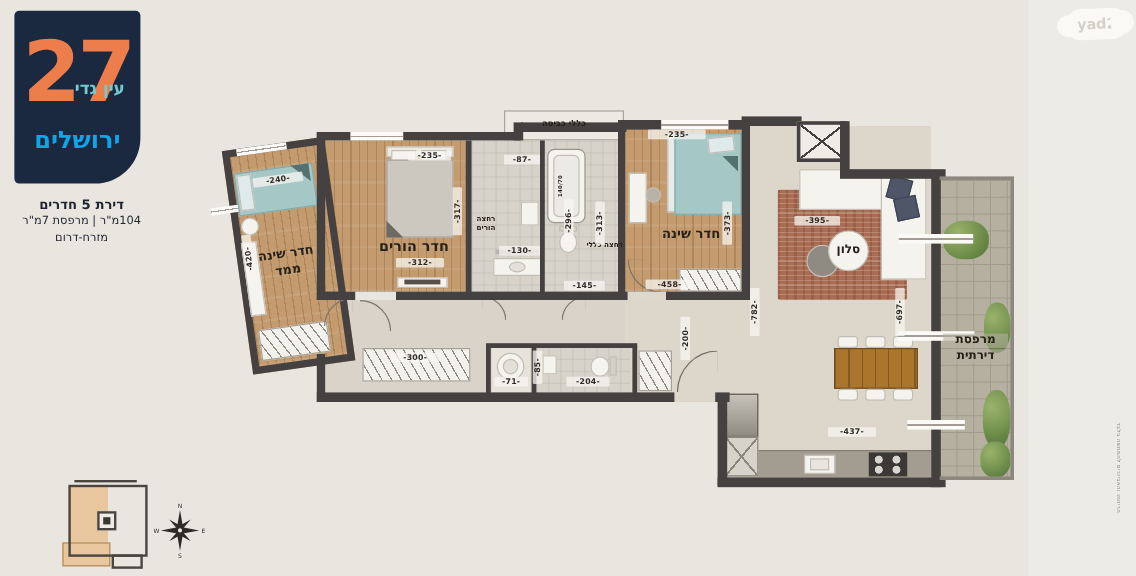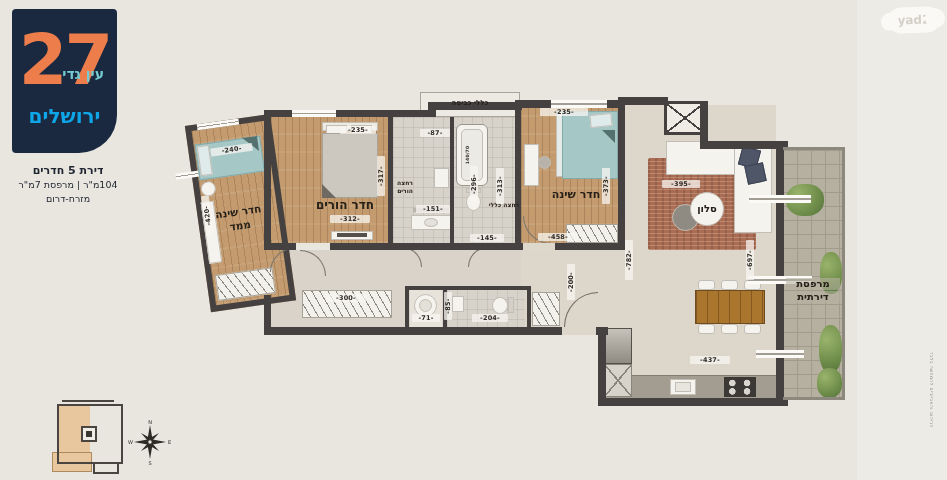--- a/index.html
+++ b/index.html
@@ -137,21 +137,21 @@
   <div class="dim" style="left:340px;top:126px;width:36px">-235-</div>
   <div class="dim" style="left:330px;top:215px;width:40px">-312-</div>
   <div class="dim v" style="left:361px;top:172px;width:40px">-317-</div>
 
   <div class="furn" style="left:434px;top:168px;width:15px;height:20px"></div>
   <div class="abs" style="left:413px;top:208px;width:36px;height:4px;background:#b9b5ac;z-index:4"></div>
   <div class="furn" style="left:411px;top:215px;width:40px;height:15px"></div>
   <div class="furn circle" style="left:424px;top:218px;width:14px;height:9px;background:#e4e1da"></div>
   <div class="room-label" style="left:390px;top:180px;width:30px;font-size:6px">רחצה</div>
   <div class="room-label" style="left:390px;top:188px;width:30px;font-size:6px">הורים</div>
-  <div class="dim" style="left:416px;top:205px;width:34px">-151-</div>
+  <div class="dim" style="left:416px;top:205px;width:34px">-130-</div>
   <div class="dim" style="left:420px;top:129px;width:30px">-87-</div>
 
   <div class="furn" style="left:456px;top:124px;width:32px;height:62px;border-radius:6px;border-color:#9a958c"></div>
   <div class="furn" style="left:461px;top:129px;width:22px;height:52px;border-radius:5px;background:#eceae4"></div>
   <div class="dim v" style="left:455px;top:151px;width:26px;font-size:4.5px;background:transparent">140/70</div>
   <div class="furn" style="left:466px;top:188px;width:15px;height:5px;background:#d4d0c8"></div>
   <div class="furn circle" style="left:466px;top:193px;width:15px;height:18px"></div>
   <div class="room-label" style="left:482px;top:202px;width:44px;font-size:6px">רחצה כללי</div>
   <div class="dim v" style="left:456px;top:180px;width:36px">-296-</div>
   <div class="dim v" style="left:482px;top:182px;width:36px">-313-</div>

